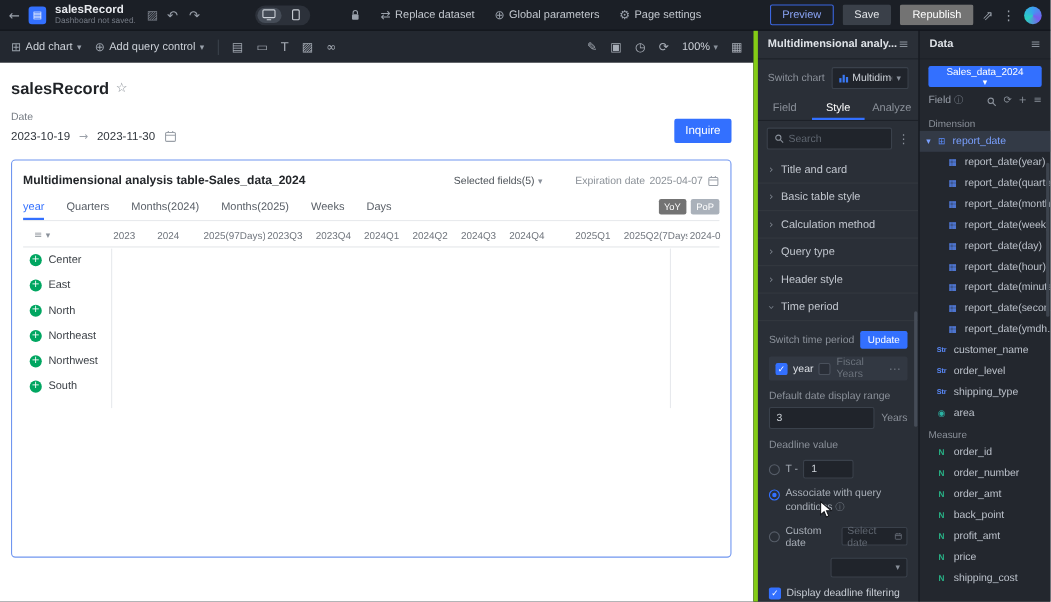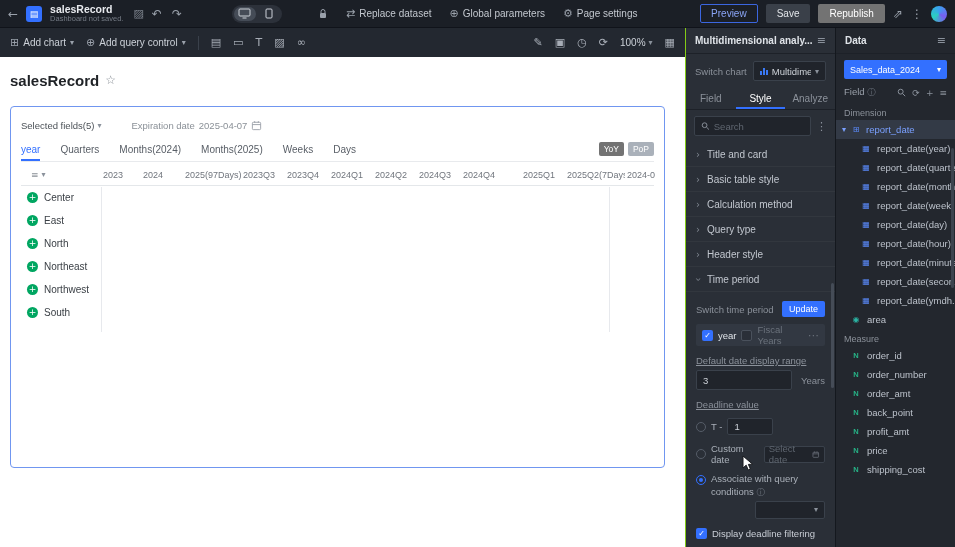--- a/index.html
+++ b/index.html
@@ -76,21 +76,21 @@
   .col:nth-of-type(1){width:40px;} .col:nth-of-type(2){width:42px;} .col:nth-of-type(3){width:58px;}
   .col:nth-of-type(4){width:44px;} .col:nth-of-type(5){width:44px;} .col:nth-of-type(6){width:44px;}
   .col:nth-of-type(7){width:44px;} .col:nth-of-type(8){width:44px;} .col:nth-of-type(9){width:44px;}
   .col:nth-of-type(10){width:44px;margin-left:16px;} .col:nth-of-type(11){width:60px;} .col:nth-of-type(12){width:50px;}
   .trow { height:23px; display:flex; align-items:center; gap:6px; padding-left:6px; font-size:10px; color:#3b4046; cursor:pointer; }
   .expand-dot { width:11px; height:11px; border-radius:50%; background:#00a661; color:#fff; font-size:9px; line-height:1; display:flex; align-items:center; justify-content:center; flex:none; }
   .vline { position:absolute; width:1px; background:#e7e9ed; top:23px; height:145px; }
   .v1 { left:80px; } .v2 { left:588px; }
 
   
-  .style-panel { width:150px; flex:none; background:#2a2f37; border-left:1px solid #84cc16; position:relative; overflow:hidden; }
+  .style-panel { width:150px; flex:none; background:#2a2f37; border-left:4px solid #84cc16; position:relative; overflow:hidden; }
   .data-panel { width:120px; flex:none; background:#23272e; border-left:1px solid #14181e; position:relative; overflow:hidden; }
   .p-head { height:26px; display:flex; align-items:center; justify-content:space-between; padding:0 9px; color:#dfe3e8; font-size:10px; font-weight:700; border-bottom:1px solid #1d2128; }
   .p-head .g { color:#8a919b; font-weight:400; font-size:11px; cursor:pointer; }
   .lbl { color:#8b919a; font-size:9.5px; }
   .dk-input { background:#20242b; border:1px solid #3a414b; border-radius:2px; height:20px; display:flex; align-items:center; gap:4px; padding:0 6px; color:#ced3d9; font-size:9.5px; }
 
   
   .switch-chart { padding:7px 9px 6px; display:flex; align-items:center; gap:6px; }
   .sc-select { flex:1; cursor:pointer; min-width:0; }
   .sc-select span.val { overflow:hidden; white-space:nowrap; flex:1; }
@@ -110,40 +110,40 @@
   .tp-body { padding:2px 10px 0; }
   .switch-row { display:flex; align-items:center; justify-content:space-between; margin:7px 0 2px; }
   .update { background:#3370ff; color:#fff; border:0; border-radius:2px; font-size:9px; padding:3px 7px; cursor:pointer; font-family:inherit; }
   .year-box { background:#323842; border-radius:2px; height:22px; display:flex; align-items:center; gap:5px; padding:0 6px; margin:7px 0 2px; }
   .cb { width:11px; height:11px; border-radius:2px; flex:none; display:flex; align-items:center; justify-content:center; cursor:pointer; }
   .cb.checked { background:#3370ff; color:#fff; font-size:8px; }
   .cb.dim { border:1px solid #4a515c; background:#2a2f38; }
   .wlbl { color:#dfe3e8; font-size:9.5px; }
   .dlbl { color:#6b727c; font-size:9.5px; }
   .dots { margin-left:auto; color:#6b727c; cursor:pointer; }
-  .flabel { color:#8b919a; font-size:9.5px; margin:9px 0 4px;text-decoration:underline; }
+  .flabel { color:#8b919a; font-size:9.5px; margin:9px 0 4px; }
   .range-row { display:flex; align-items:center; justify-content:space-between; }
   .range-row .dk-input { width:96px; }
   .radio-row { display:flex; align-items:center; gap:5px; margin:8px 0; color:#aab0b9; font-size:9.5px; }
   .radio { width:10px; height:10px; border-radius:50%; border:1px solid #565d68; flex:none; position:relative; cursor:pointer; }
   .radio.sel { border-color:#3370ff; }
   .radio.sel::after { content:''; position:absolute; left:2px; top:2px; width:4px; height:4px; border-radius:50%; background:#3370ff; }
   .dk-input.small { width:46px; height:17px; }
   .dk-input.date { margin-left:auto; width:68px; height:17px; color:#5f6670; justify-content:space-between; cursor:pointer; padding:0 4px; }
   .assoc-row { align-items:flex-start; margin-bottom:2px; }
   .assoc-row .radio { margin-top:2px; }
   .assoc-label { line-height:1.35; width:100px; }
   .info { color:#6b727c; font-size:8.5px; }
   .assoc-select { margin:2px 0 0 auto; width:70px; height:18px; justify-content:flex-end; cursor:pointer; }
   .cbrow { display:flex; align-items:center; gap:5px; margin:9px 0 0; color:#c9ced6; font-size:9.5px; }
   .sb-thumb { position:absolute; right:1px; top:255px; width:3px; height:105px; background:#454c57; border-radius:2px; cursor:pointer; }
   .cursor { position:absolute; left:56px; top:427px; pointer-events:none; }
 
   
-  .dataset-select { margin:6px 8px 4px; height:19px; background:#3370ff; border-radius:2px; display:flex; align-items:center; justify-content:space-between; padding:0 6px; color:#fff; font-size:9px; cursor:pointer; white-space:nowrap; overflow:hidden; }
+  .dataset-select { margin:6px 8px 4px; height:19px; background:#3370ff; border-radius:2px; display:flex; align-items:center; justify-content:space-between; padding:0 6px; color:#fff; font-size:9px; cursor:pointer; white-space:nowrap; overflow:hidden;flex-direction:column; }
   .field-row { padding:3px 8px 4px; display:flex; align-items:center; justify-content:space-between; color:#9aa0aa; font-size:9.5px; }
   .field-row .icons { display:flex; gap:6px; align-items:center; color:#8a919b; }
   .field-row .icons .g { font-size:9px; cursor:pointer; }
   .group-label { padding:5px 8px 2px; color:#8b919a; font-size:9px; }
   .tree-parent { height:19px; display:flex; align-items:center; gap:4px; padding:0 4px 0 6px; background:#333a46; color:#7aa0ff; font-size:9.5px; cursor:pointer; }
   .tree-parent .caret { color:#7aa0ff; }
   .field-item { height:19px; display:flex; align-items:center; gap:5px; padding-left:14px; color:#bcc2cb; font-size:9.5px; white-space:nowrap; overflow:hidden; cursor:pointer; }
   .field-item.child { padding-left:24px; }
   .f-ico { width:12px; flex:none; text-align:center; font-size:8px; color:#5b8cff; }
   .f-ico.str { font-size:6.5px; font-weight:700; }
@@ -243,23 +243,41 @@
         </div>
         <span class="ins-ico g">▦</span>
       </div>
 
       <main class="canvas">
         <div class="canvas-head">
           <span class="page-title">salesRecord</span>
           <span class="star g">☆</span>
         </div>
 
+        <div class="filter-row">
+          <div>
+            <div class="filter-label">Date</div>
+            <div class="date-range">
+              <span>2023-10-19</span>
+              <span class="g arr">→</span>
+              <span>2023-11-30</span>
+              <svg width="12" height="12" viewBox="0 0 12 12" fill="none" stroke="currentColor" stroke-width="1">
+                  <rect x="1.5" y="2.5" width="9" height="8" rx="1"></rect>
+                  <line x1="1.5" y1="5" x2="10.5" y2="5"></line>
+                  <line x1="4" y1="1.2" x2="4" y2="3"></line>
+                  <line x1="8" y1="1.2" x2="8" y2="3"></line>
+                </svg>
+            </div>
+          </div>
+          <button class="inquire">Inquire</button>
+        </div>
 
         <section class="card">
           <div class="card-head">
+            <span class="card-title">Multidimensional analysis table-Sales_data_2024</span>
             <div class="card-head-right">
               <span class="sel-fields">
                 <span>Selected fields(5)</span>
                 <span class="g caret">▾</span>
               </span>
               <span class="expire">
                 <span>Expiration date</span>
                 <span>2025-04-07</span>
                 <svg width="11" height="11" viewBox="0 0 12 12" fill="none" stroke="currentColor" stroke-width="1">
                     <rect x="1.5" y="2.5" width="9" height="8" rx="1"></rect>
@@ -457,37 +475,37 @@
         <div class="flabel">Deadline value</div>
 
         <div class="radio-row">
           <span class="radio"></span>
           <span>T -</span>
           <div class="dk-input small">
               <span>1</span>
             </div>
         </div>
 
+        <div class="radio-row assoc-row">
+          <span class="radio sel"></span>
+          <span class="assoc-label"><span>Associate with query conditions</span> <span class="info g">ⓘ</span></span>
+        </div>
+
         <div class="radio-row">
           <span class="radio"></span>
           <span>Custom date</span>
           <div class="dk-input date">
             <span>Select date</span>
             <svg width="9" height="9" viewBox="0 0 12 12" fill="none" stroke="#6b727c" stroke-width="1.2">
                 <rect x="1.5" y="2.5" width="9" height="8" rx="1"></rect>
                 <line x1="1.5" y1="5" x2="10.5" y2="5"></line>
                 <line x1="4" y1="1.2" x2="4" y2="3"></line>
                 <line x1="8" y1="1.2" x2="8" y2="3"></line>
               </svg>
           </div>
-        </div>
-
-        <div class="radio-row assoc-row">
-          <span class="radio sel"></span>
-          <span class="assoc-label"><span>Associate with query conditions</span> <span class="info g">ⓘ</span></span>
         </div>
         <div class="dk-input assoc-select">
           <span class="g caret">▾</span>
         </div>
 
         <div class="cbrow">
           <span class="cb checked">
               <span class="g">✓</span>
             </span>
           <span>Display deadline filtering</span>
@@ -579,20 +597,37 @@
             <span class="f-ico g">▦</span>
             <span>report_date(secon...</span>
           </div>
 
           <div class="field-item child">
             <span class="f-ico g">▦</span>
             <span>report_date(ymdh...</span>
           </div>
         </div>
 
+      <div>
+
+          <div class="field-item">
+            <span class="f-ico str">Str</span>
+            <span>customer_name</span>
+          </div>
+
+          <div class="field-item">
+            <span class="f-ico str">Str</span>
+            <span>order_level</span>
+          </div>
+
+          <div class="field-item">
+            <span class="f-ico str">Str</span>
+            <span>shipping_type</span>
+          </div>
+        </div>
 
       <div class="field-item">
         <span class="f-ico geo g">◉</span>
         <span>area</span>
       </div>
 
       <div class="group-label">Measure</div>
 
       <div>
 

